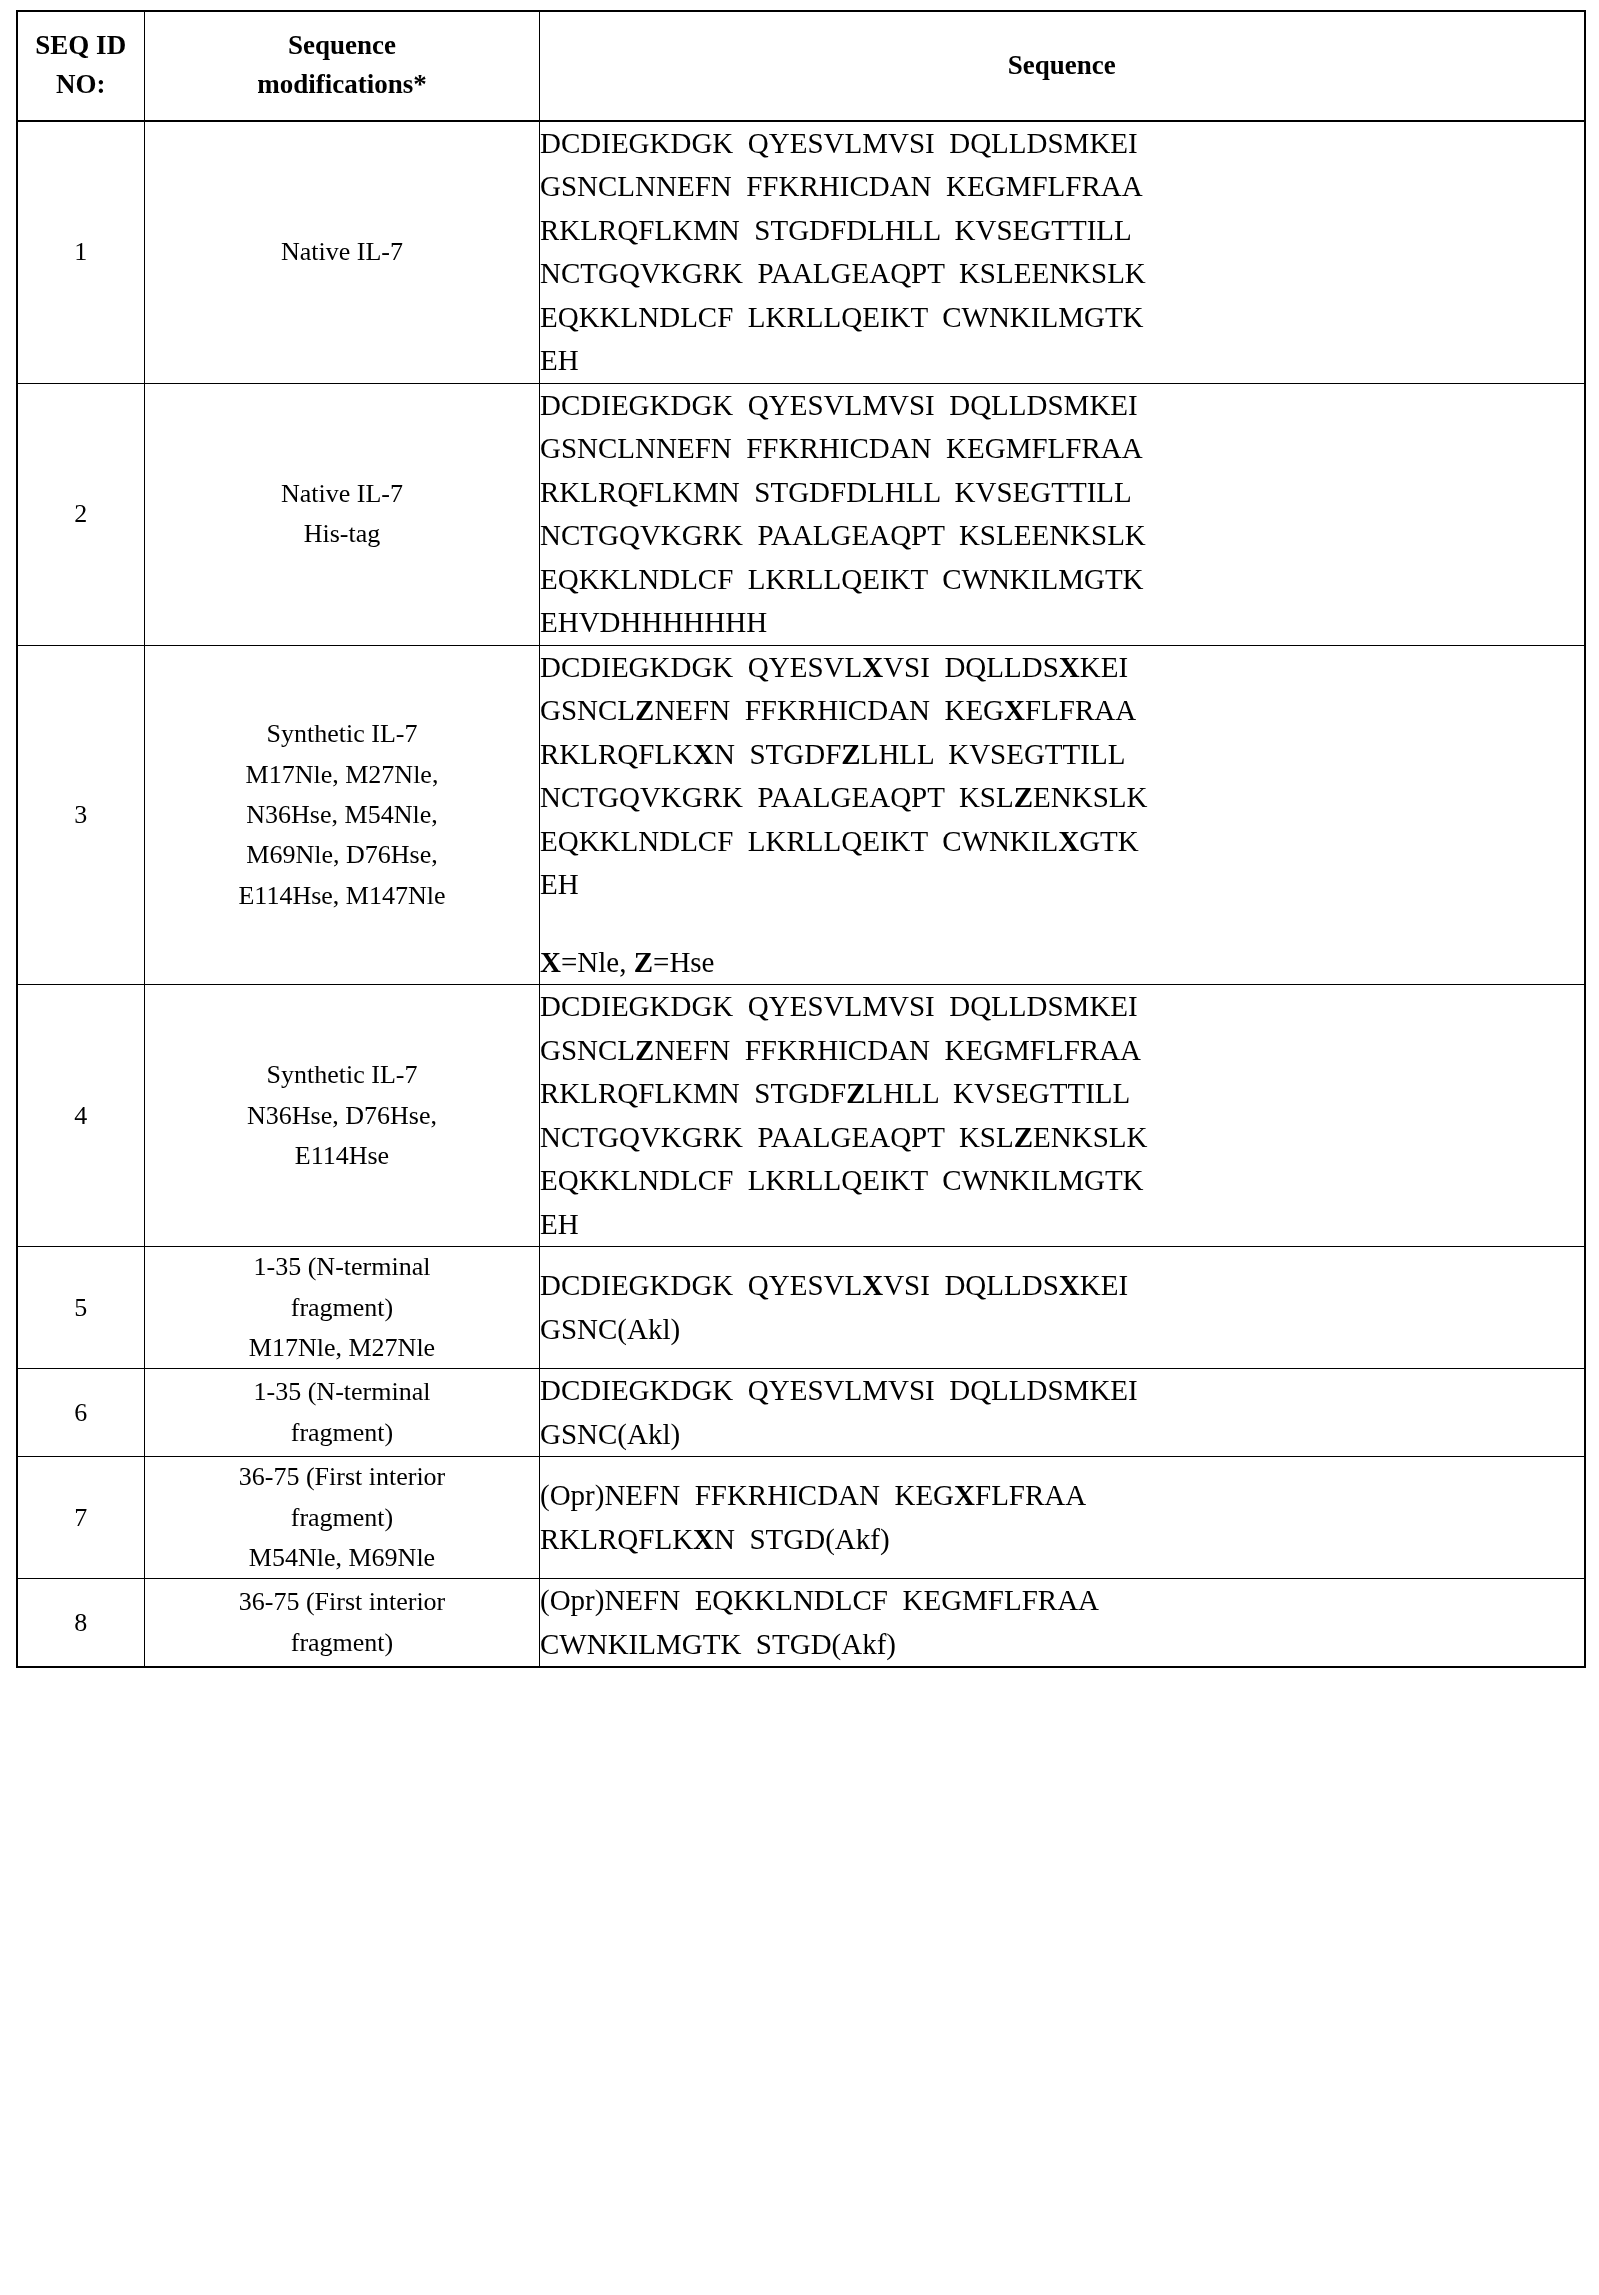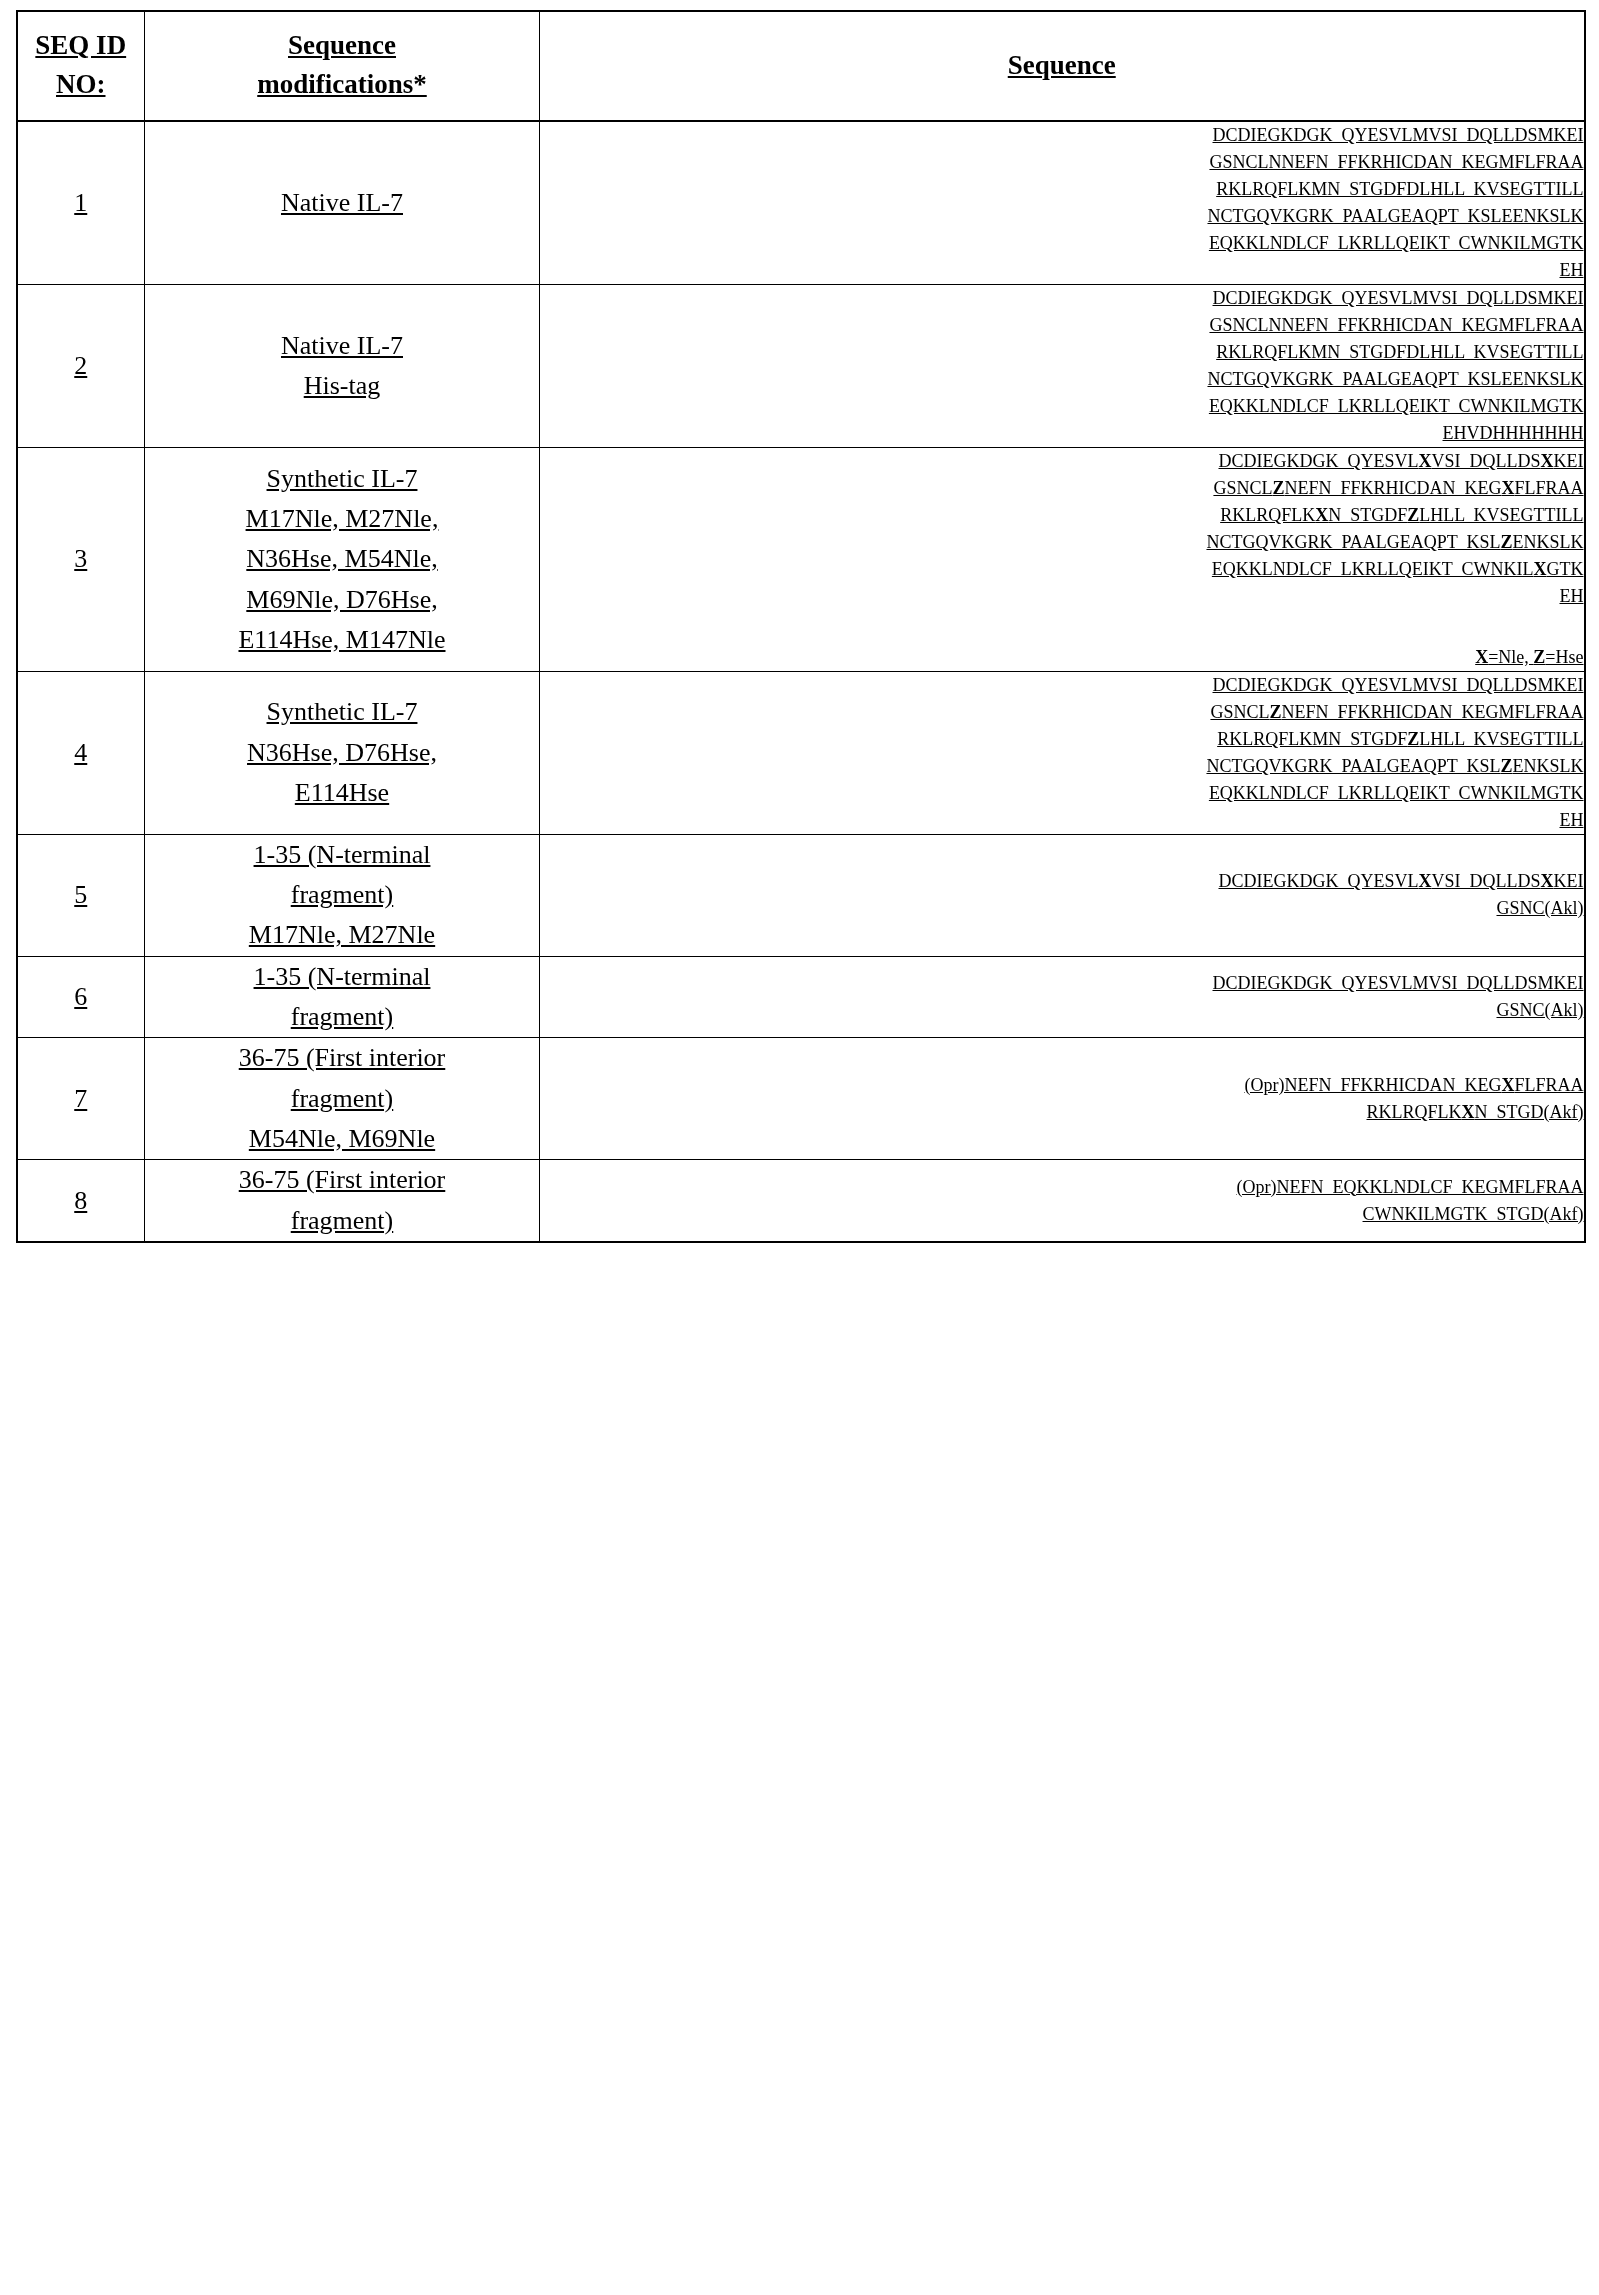--- a/index.html
+++ b/index.html
@@ -9,21 +9,20 @@
   }
   body {
     width: 1599px;
     font-family: "Liberation Serif", "DejaVu Serif", serif;
     color: #000000;
   }
   #sequence-table-wrap {
     padding: 10.3px 15.5px 15.5px 15.5px;
     box-sizing: border-box;
     width: 1599px;
-    text-decoration: underline;
   }
   table.seq-table {
     border-collapse: collapse;
     table-layout: fixed;
     width: 1567px;
     border: 2.6px solid #000;
   }
   table.seq-table col.c-id    { width: 128px; }
   table.seq-table col.c-mod   { width: 395px; }
   table.seq-table col.c-seq   { width: 1045px; }
@@ -50,22 +49,22 @@
     font-size: 26px;
   }
   td.cell-mod {
     text-align: center;
     font-size: 26px;
     line-height: 1.55;
     padding: 8.6px 12px;
     margin-top: 27px;
   }
   td.cell-seq {
-    text-align: right;
-    font-size: 18px;
+    text-align: left;
+    font-size: 29px;
     line-height: 1.50;
     padding: 6.9px 8.6px 6.9px 8.6px;
     white-space: pre-wrap;
     word-break: normal;
   }
   .mod-line { display: block; }
   .seq-line { display: block; }
   .seq-gap  { display: block; height: 34px; }
   .bold     { font-weight: bold; }
   .legend   { display: block; font-weight: normal; }

